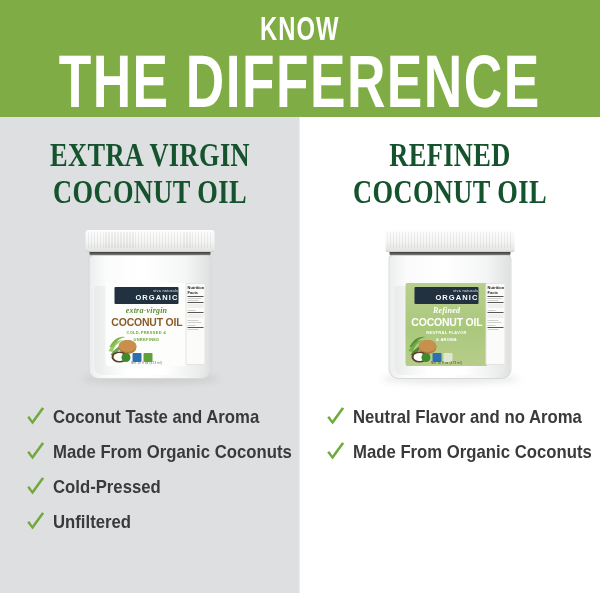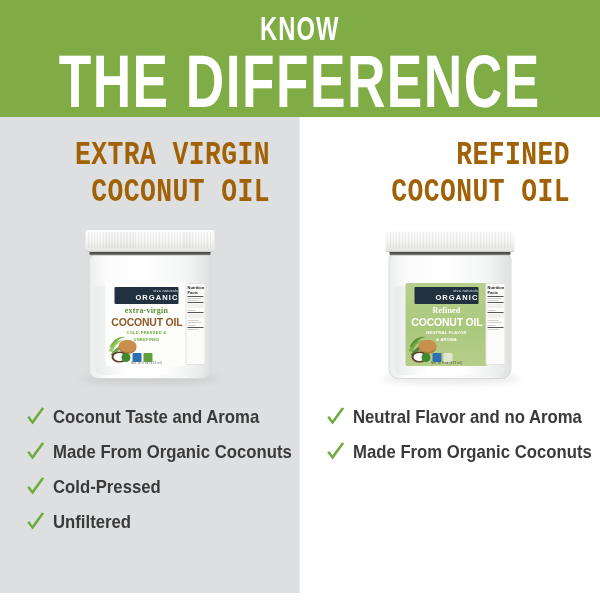--- a/index.html
+++ b/index.html
@@ -45,22 +45,22 @@
   .panel-left  { background:#dedfe0; }
   .panel-right { background:#ffffff; }
   .divider {
     position:absolute; left:299px; top:117px; width:1px; height:476px;
     background:#ededee;
   }
 
   
   .col-title {
     position:absolute; left:0; top:22px; width:300px;
-    text-align:right; color:#a16207; font-weight:700;
-    font-family:Liberation Mono, monospace;
+    text-align:center; color:#14532d; font-weight:700;
+    font-family:Liberation Serif, serif;
   }
   .col-title .l {
     display:block; font-size:33px; line-height:33px; letter-spacing:0.5px;
     transform:scaleX(0.80); transform-origin:center center; white-space:nowrap;
   }
   .col-title .l2 { margin-top:4px; }
 
   
   .jar-wrap { position:absolute; top:113px; left:0; width:300px; height:153px; }
   .jar {
@@ -122,21 +122,21 @@
   }
   .brand-sm {
     color:#e9eef0; font-size:4px; line-height:4.5px; letter-spacing:0.3px;
     font-weight:400; transform:scaleX(0.95);
   }
   .brand-lg {
     color:#ffffff; font-size:7.5px; line-height:8px; letter-spacing:1.1px;
     font-weight:700;
   }
   .variant {
-    margin-top:2px; font-size:8px; line-height:9px; font-weight:700;
+    margin-top:2px; font-size:8px; line-height:9px; font-style:italic; font-weight:700;
     font-family:"Liberation Serif", serif; letter-spacing:0.2px;
   }
   .variant-evoo { color:#5f8f34; }
   .variant-ref  { color:#ffffff; }
   .prodname {
     margin-top:1px; font-size:11px; line-height:12px; font-weight:700; letter-spacing:-0.2px;
     transform:scaleX(0.95); white-space:nowrap;
   }
   .prodname-evoo { color:#8a5a27; }
   .prodname-ref  { color:#ffffff; }

